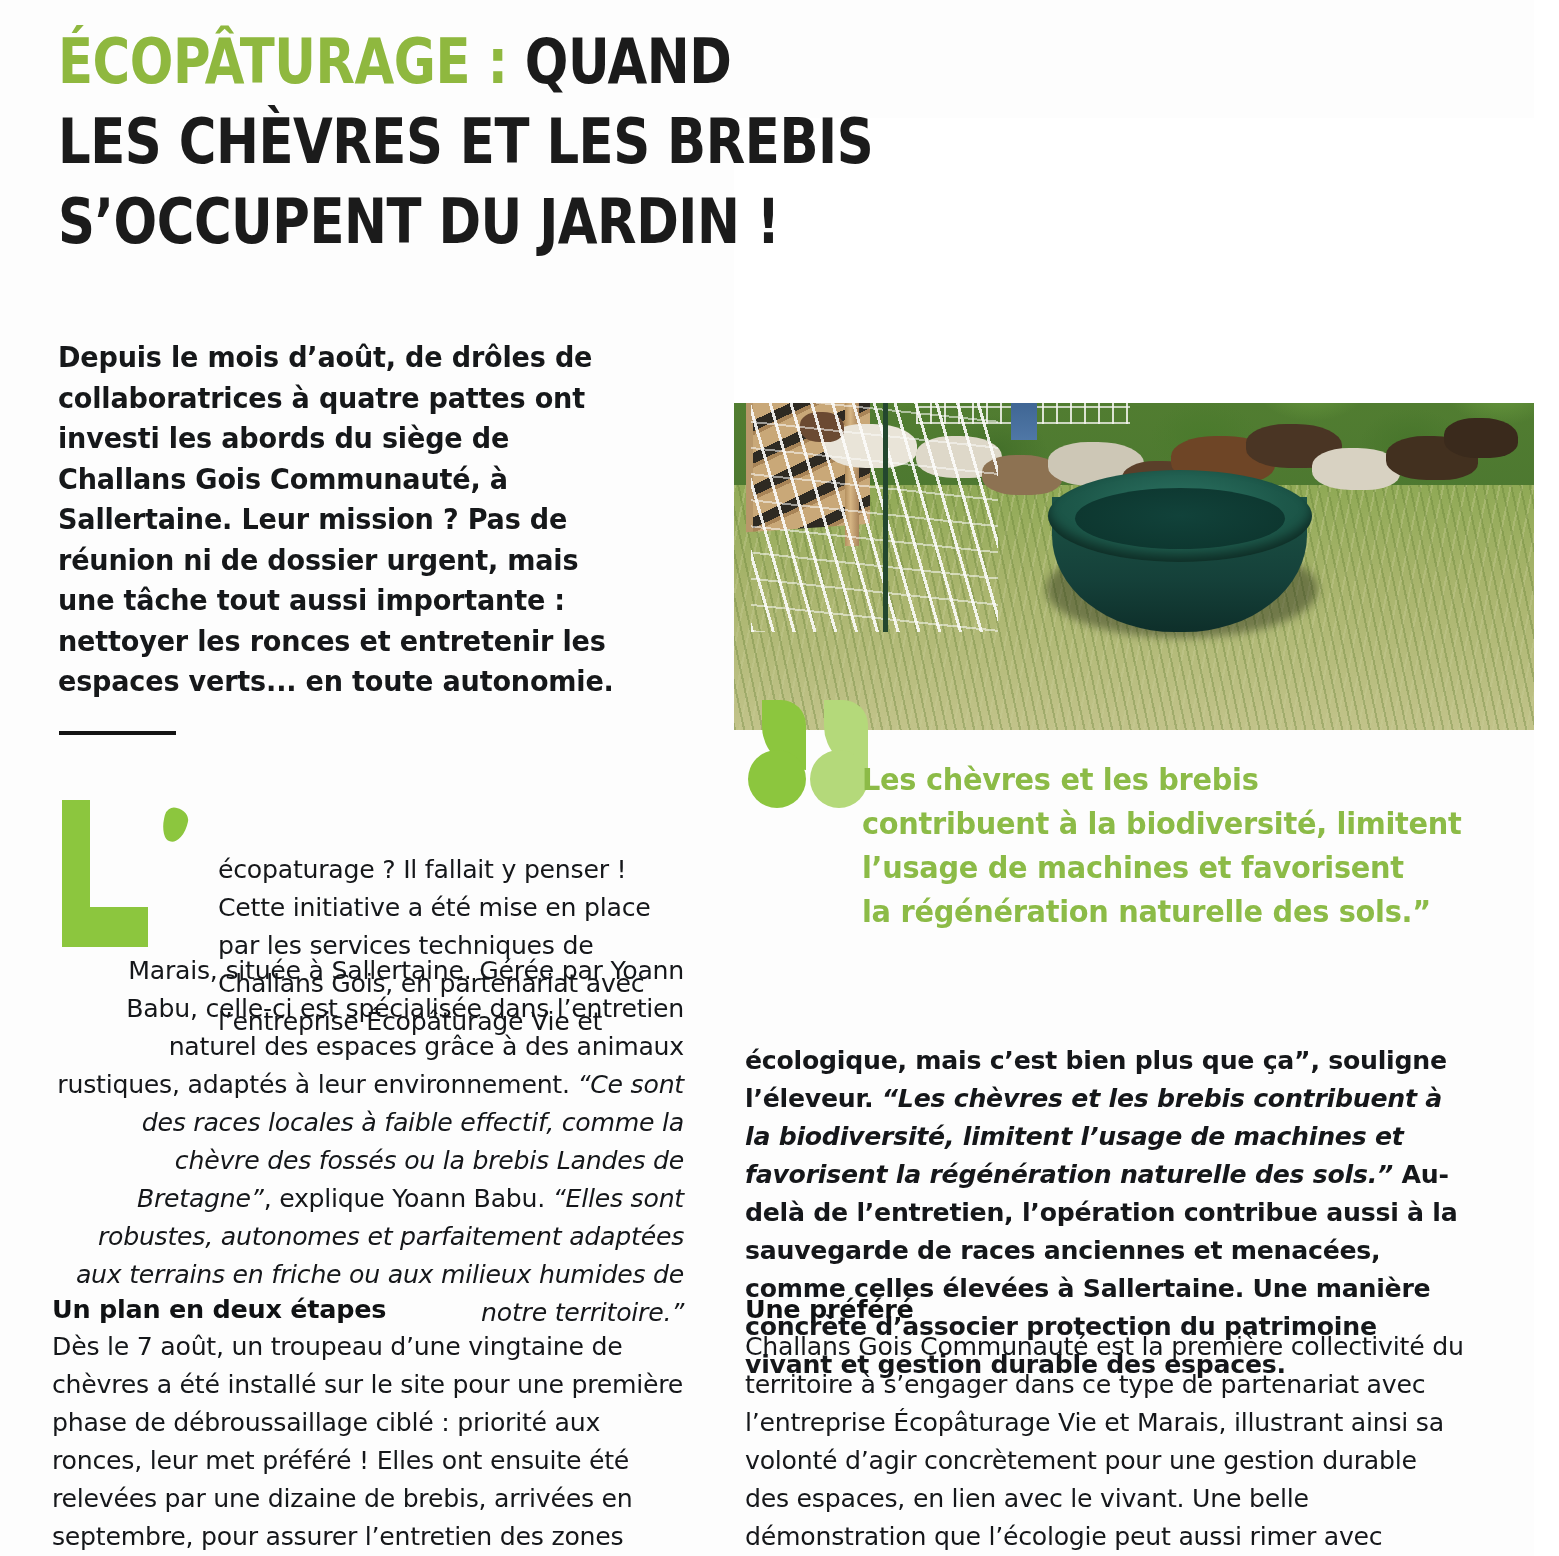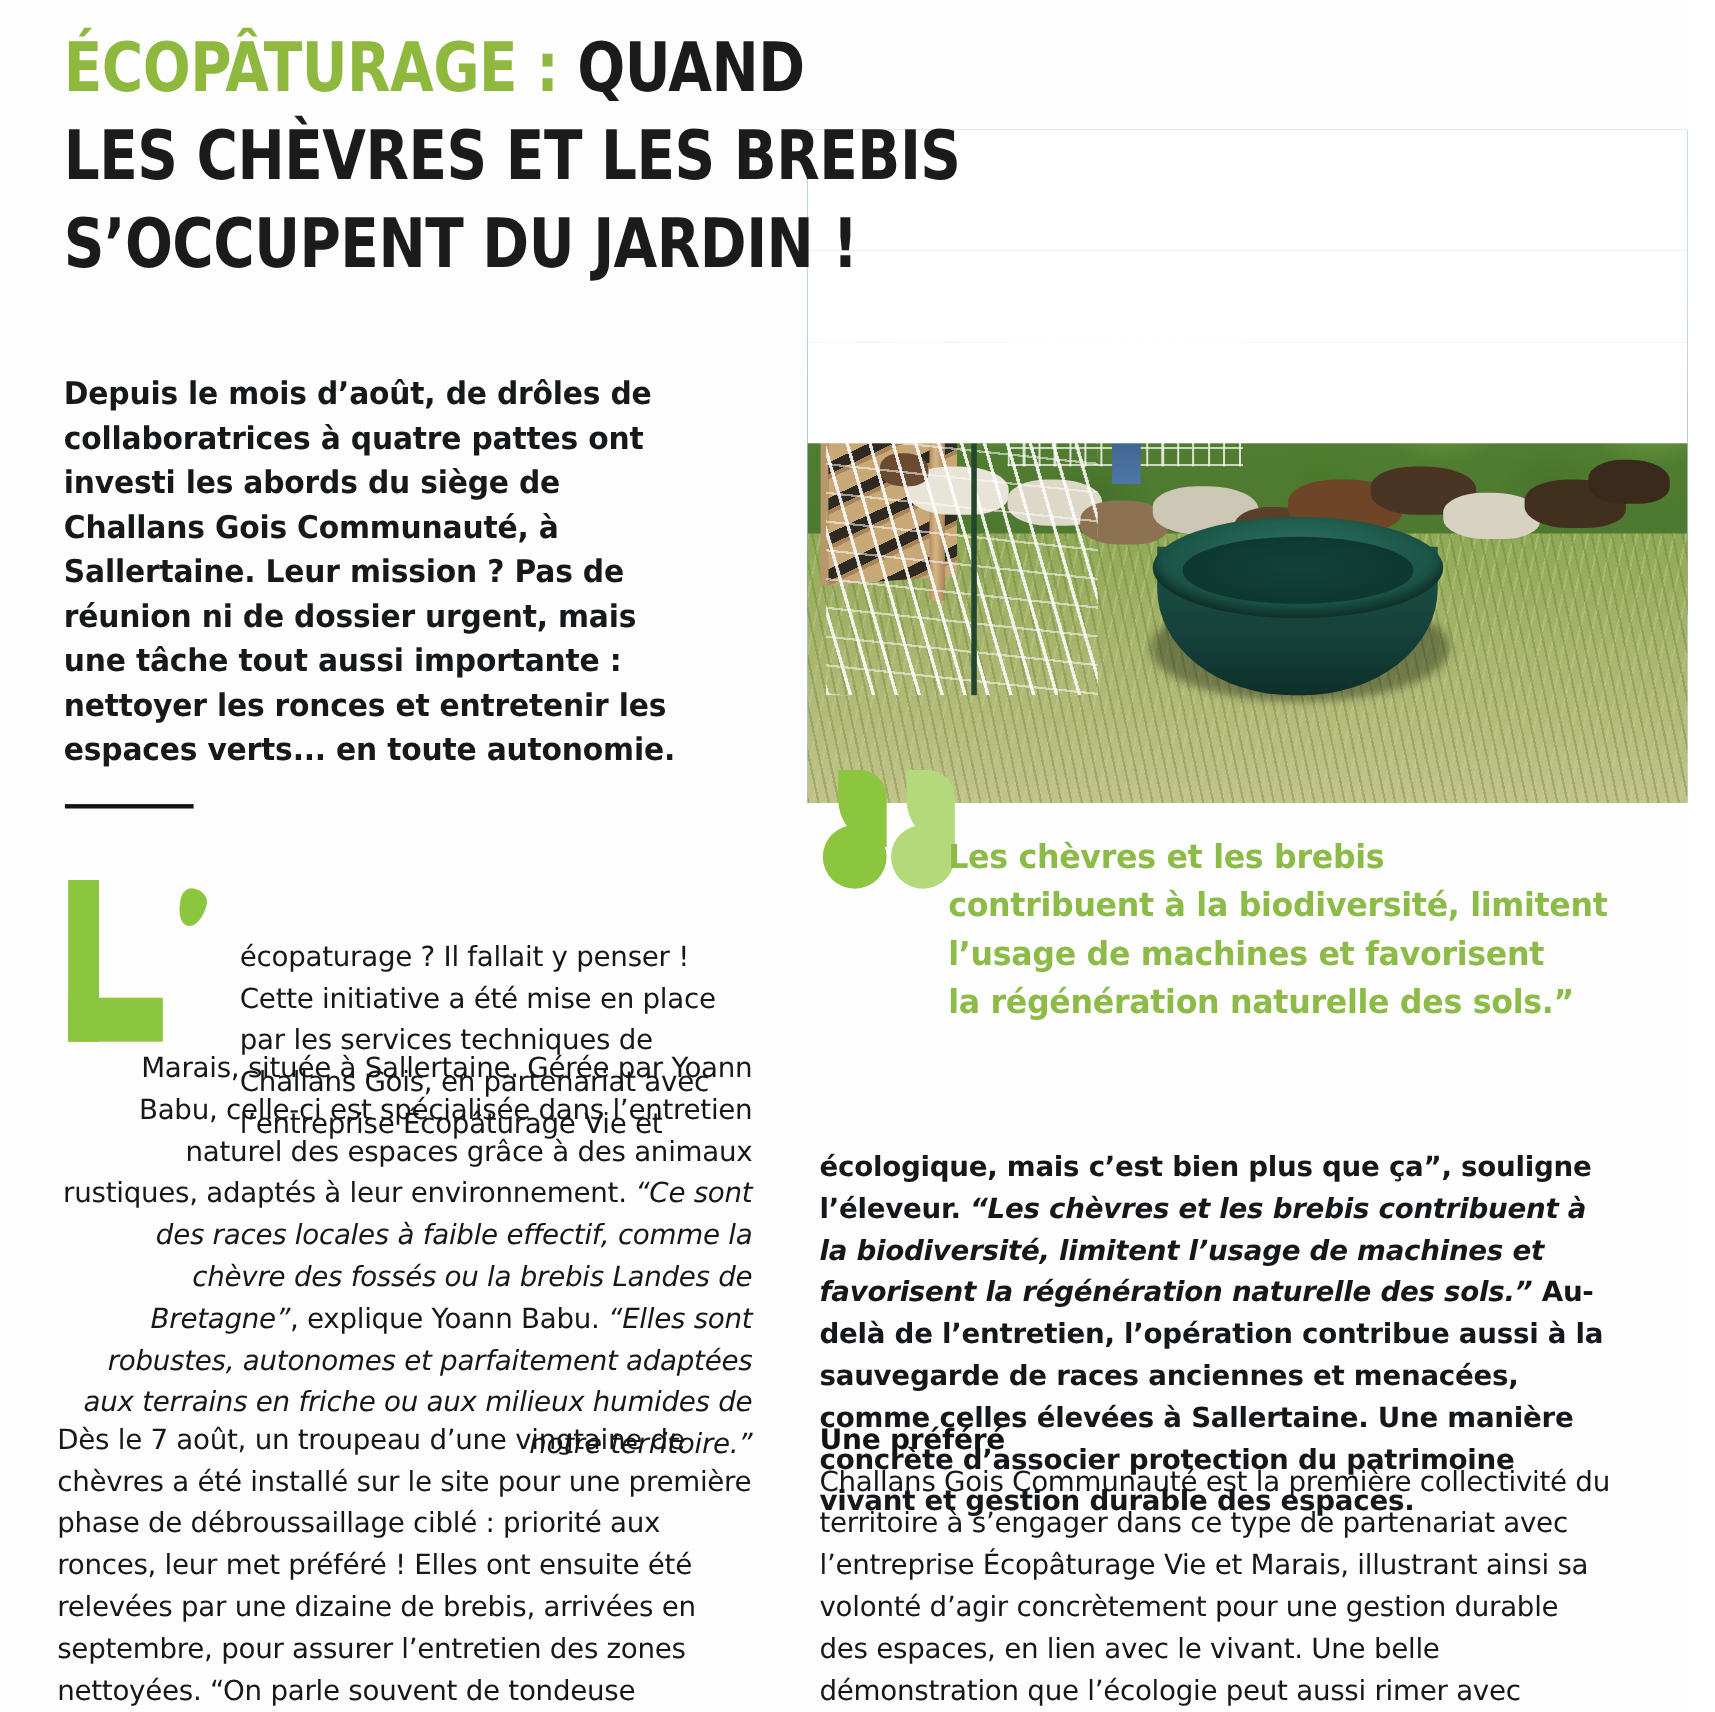--- a/index.html
+++ b/index.html
@@ -338,20 +338,21 @@
     <p>écopaturage ? Il fallait y penser ! Cette initiative a été mise en place par les services techniques de Challans Gois, en partenariat avec l’entreprise Écopâturage Vie et</p>
   </div>
 
   <div class="col" id="col-left-rest">
     <p>
       <span>Marais, située à Sallertaine. Gérée par Yoann Babu, celle-ci est spécialisée dans l’entretien naturel des espaces grâce à des animaux rustiques, adaptés à leur environnement. </span><i>“Ce sont des races locales à faible effectif, comme la chèvre des fossés ou la brebis Landes de Bretagne”</i><span>, explique Yoann Babu. </span><i>“Elles sont robustes, autonomes et parfaitement adaptées aux terrains en friche ou aux milieux humides de notre territoire.”</i>
     </p>
   </div>
 
   <div class="col" id="col-left-lower">
+    <p class="subhead">Un plan en deux étapes</p>
     <p>Dès le 7 août, un troupeau d’une vingtaine de chèvres a été installé sur le site pour une première phase de débroussaillage ciblé : priorité aux ronces, leur met préféré ! Elles ont ensuite été relevées par une dizaine de brebis, arrivées en septembre, pour assurer l’entretien des zones nettoyées. “On parle souvent de tondeuse</p>
   </div>
 
   <div id="quote-marks">
     <div class="qm" id="qm1">
       <div class="tail"></div>
       <div class="ball"></div>
     </div>
     <div class="qm" id="qm2">
       <div class="tail"></div>

